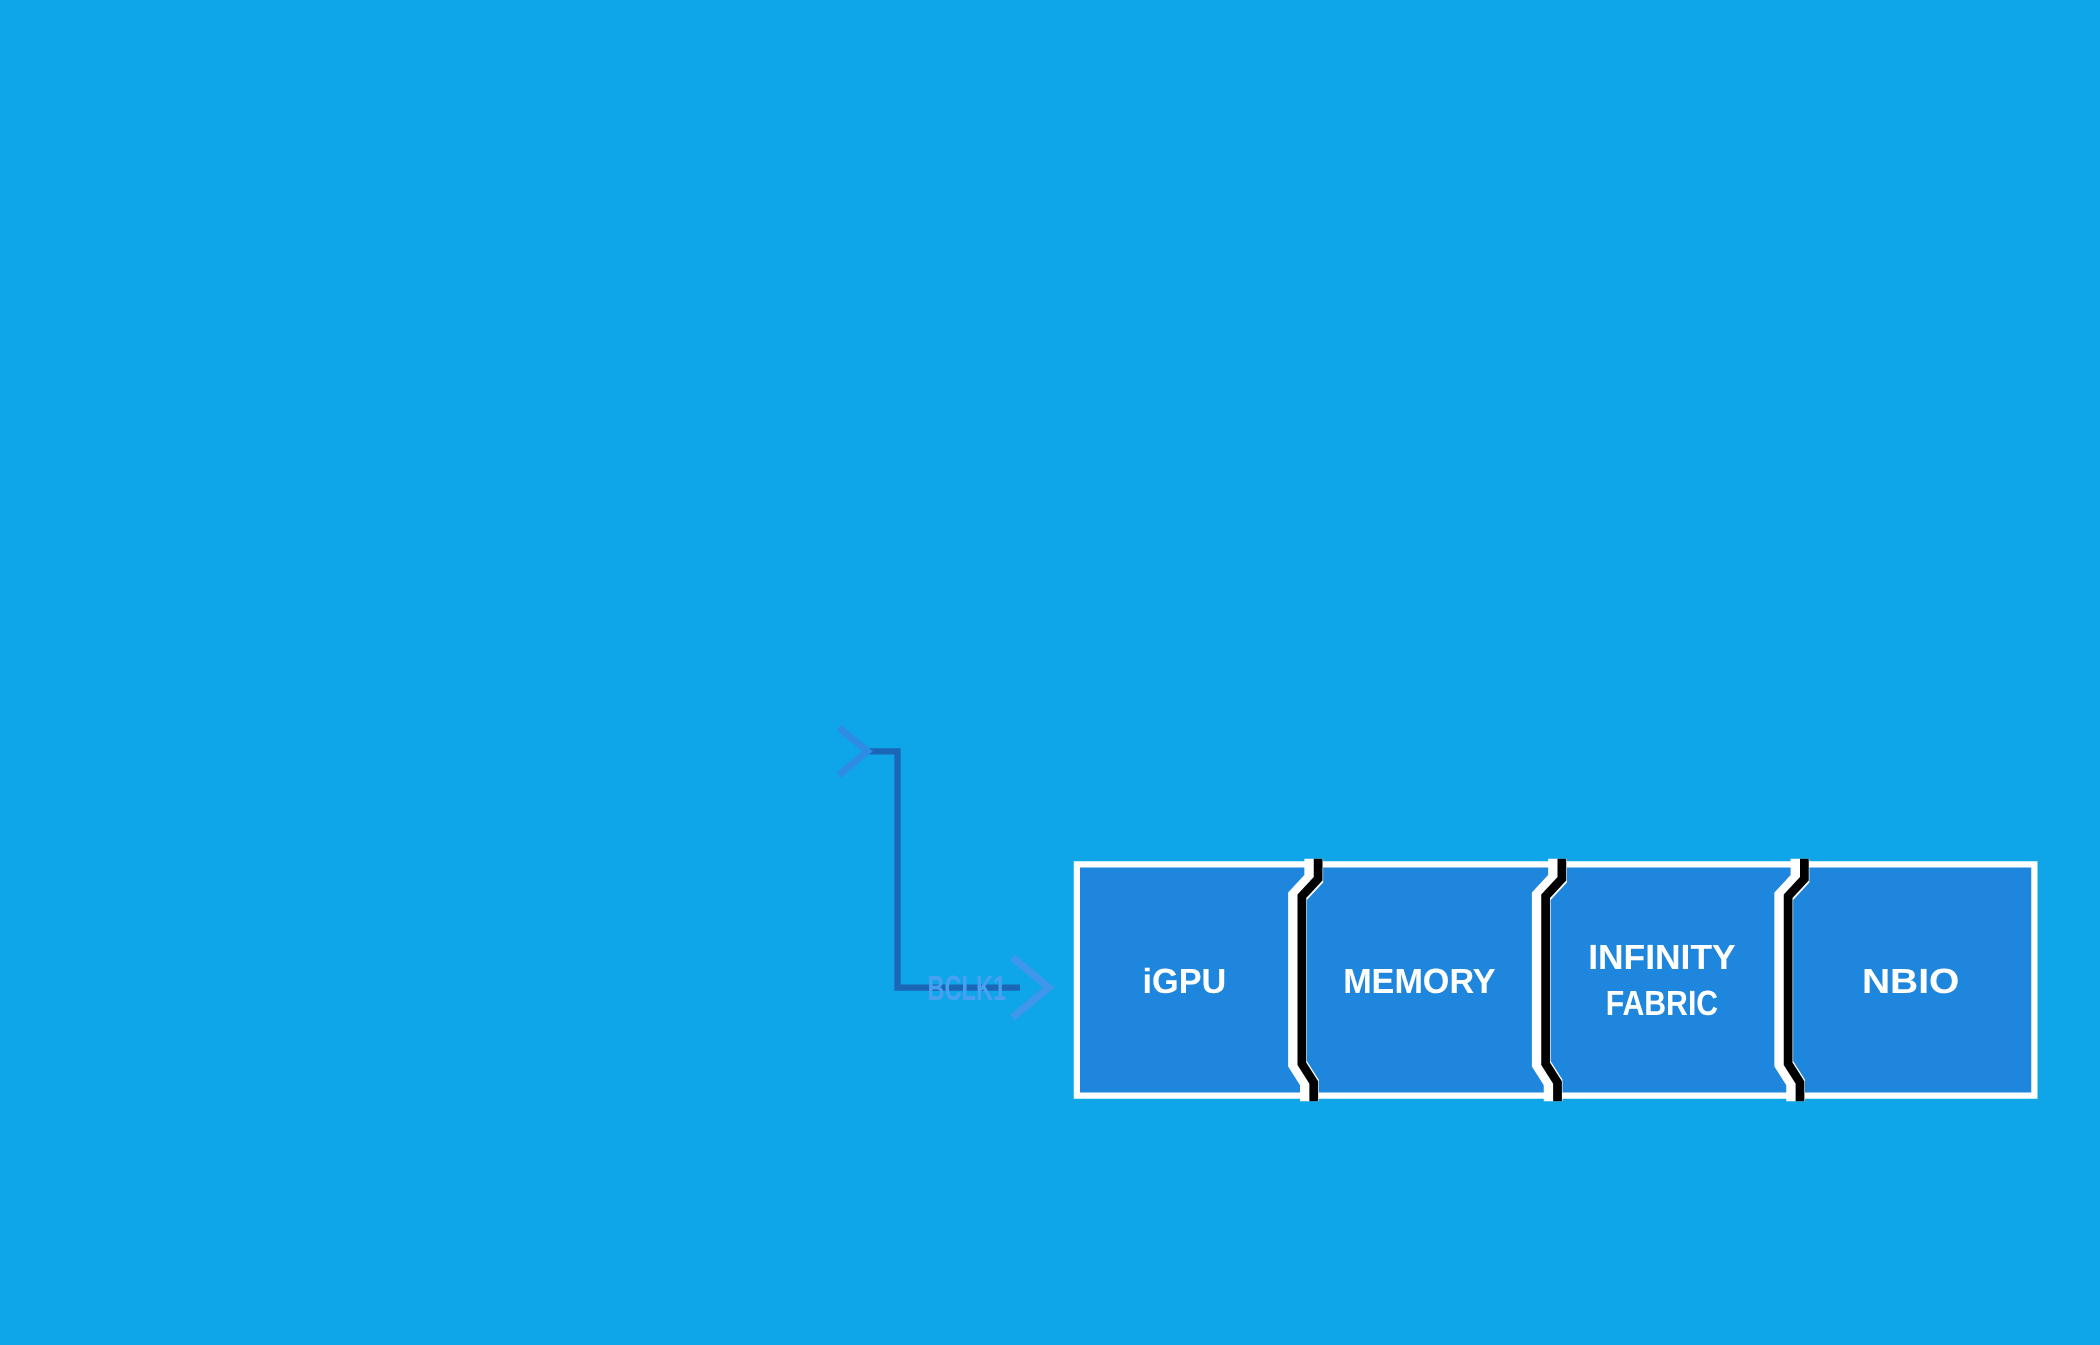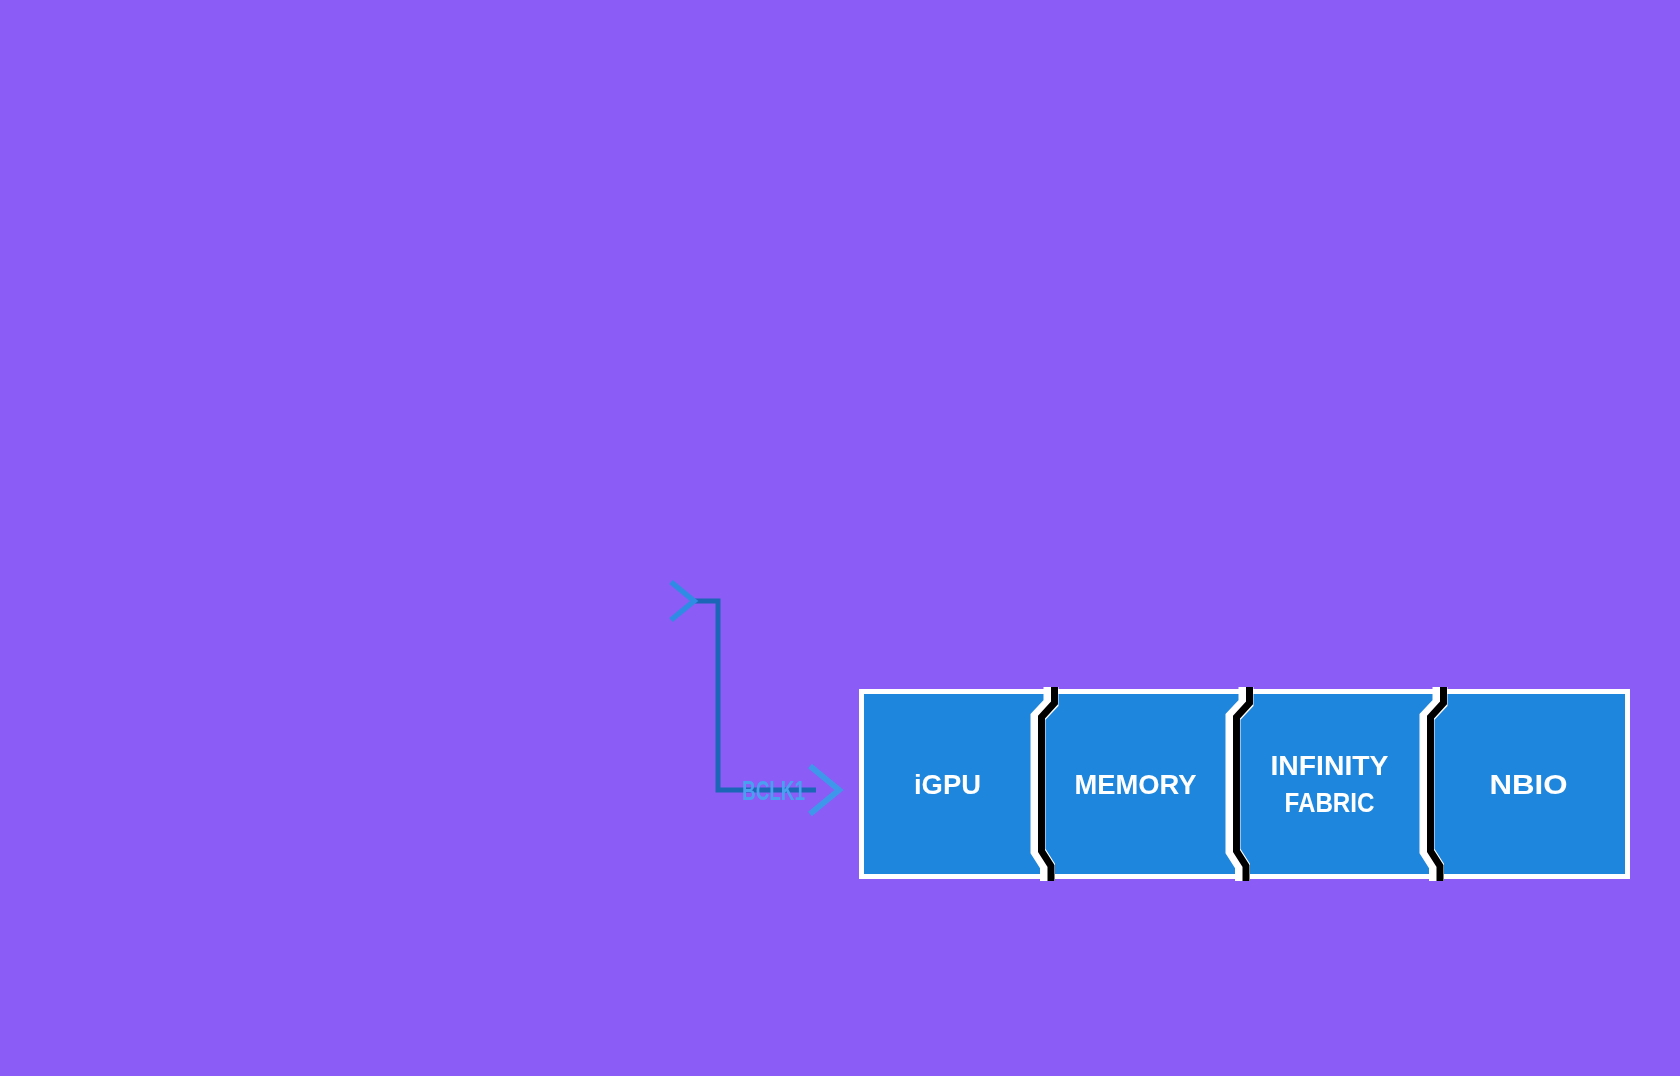--- a/index.html
+++ b/index.html
@@ -4,21 +4,21 @@
 <style>
   html, body {
     margin: 0;
     padding: 0;
     background: #000000;
   }
   .stage {
     position: relative;
     width: 1680px;
     height: 1076px;
-    background: #8b5cf6;
+    background: #0ea5e9;
     overflow: hidden;
     font-family: "Liberation Sans", sans-serif;
   }
   svg text {
     font-family: "Liberation Sans", sans-serif;
     font-weight: bold;
   }
 </style>
 </head>
 <body>

